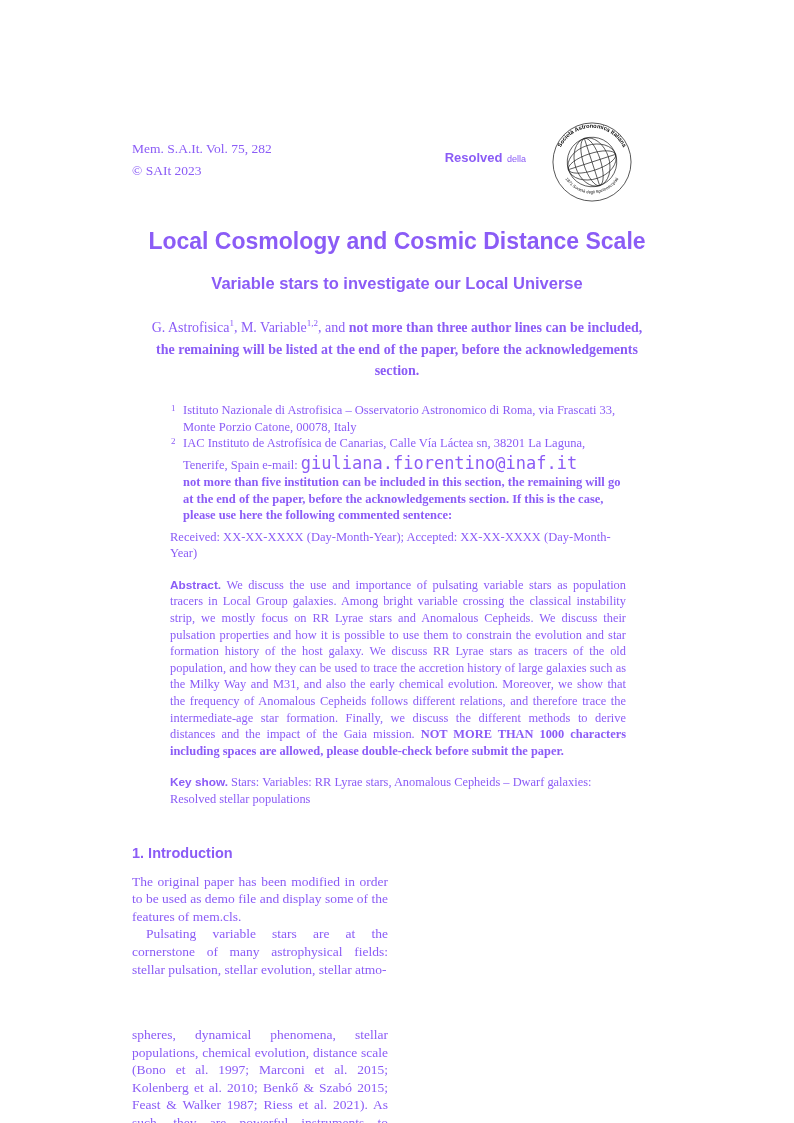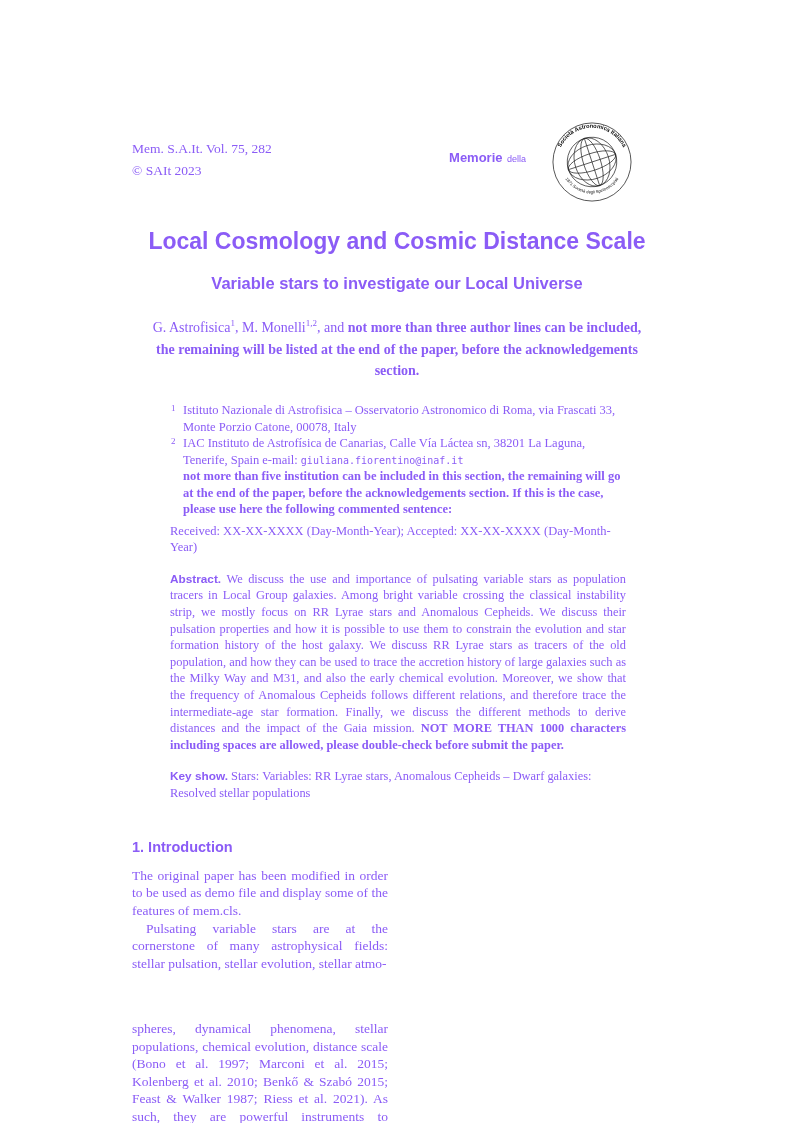--- a/index.html
+++ b/index.html
@@ -20,21 +20,21 @@
   .subtitle { margin-top:19px; text-align:center; font-family:"Liberation Sans", sans-serif;
               font-weight:bold; font-size:16.5px; }
 
   .authors { margin:24px 10px 0; text-align:center; font-size:14px; line-height:1.55; }
   .authors sup { font-size:9px; }
 
   .inner { margin-left:38px; margin-right:36px; }
   .affil-block { margin-top:20px; font-size:12.5px; line-height:1.32; }
   .affil { position:relative; padding-left:13px; }
   .affil-num { position:absolute; left:1px; top:1px; font-size:9px; }
-  .mono { font-family:"DejaVu Sans Mono","Liberation Mono",monospace; font-size:10px; }
+  .mono { font-family:"DejaVu Sans Mono","Liberation Mono",monospace; font-size:17px; }
   .affil-note { padding-left:13px; font-weight:bold; }
 
   .dates { margin-top:5px; font-size:12.5px; line-height:1.32; }
 
   .abstract { margin-top:15px; font-size:12.4px; line-height:1.34; text-align:justify; }
   .keywords { margin-top:15px; font-size:12.4px; line-height:1.34; }
   .block-label { font-family:"Liberation Sans", sans-serif; font-weight:bold; font-size:11.8px; }
 
   .two-col { display:flex; gap:18px; margin-top:37px;flex-direction:column; }
   .col { width:256px; }
@@ -49,21 +49,21 @@
 
 <div class="page">
   <div class="content">
 
     <div class="header">
       <div class="header-left">
         <div>Mem. S.A.It. Vol. 75, 282</div>
         <div>© SAIt 2023</div>
       </div>
       <div class="header-right">
-        <div class="brand"><span class="brand-bold">Memorie</span> <span class="brand-small">della</span></div>
+        <div class="brand"><span class="brand-bold">Resolved</span> <span class="brand-small">della</span></div>
         <svg class="logo" viewBox="0 0 84 84" aria-hidden="true">
           <defs>
             <path id="arc-top" d="M 6,42 A 36,36 0 0 1 78,42"></path>
             <path id="arc-bottom" d="M 9,42 A 33,33 0 0 0 75,42"></path>
           </defs>
           <circle cx="42" cy="42" r="41" fill="#ffffff" stroke="#222222" stroke-width="0.8"></circle>
           <g stroke="#222222" fill="none" stroke-width="0.7" transform="rotate(-18 42 42)">
             <circle cx="42" cy="42" r="26"></circle>
             <ellipse cx="42" cy="42" rx="26" ry="9"></ellipse>
             <ellipse cx="42" cy="42" rx="9" ry="26"></ellipse>
@@ -78,21 +78,21 @@
           <text font-size="4.4" font-family="Liberation Sans, sans-serif" fill="#111111">
             <textPath href="#arc-bottom" startOffset="50%" text-anchor="middle">1871 Società degli Spettroscopisti</textPath>
           </text>
         </svg>
       </div>
     </div>
 
     <h1 class="title">Local Cosmology and Cosmic Distance Scale</h1>
     <h2 class="subtitle">Variable stars to investigate our Local Universe</h2>
 
-    <p class="authors"><span>G. Astrofisica</span><sup>1</sup><span>, M. Monelli</span><sup>1,2</sup><span>, and</span>
+    <p class="authors"><span>G. Astrofisica</span><sup>1</sup><span>, M. Variable</span><sup>1,2</sup><span>, and</span>
       <b>not more than three author lines can be included, the remaining will be listed at the end of the paper, before the acknowledgements section.</b></p>
 
     <div class="inner affil-block">
       <div class="affil">
         <sup class="affil-num">1</sup>
         <span>Istituto Nazionale di Astrofisica – Osservatorio Astronomico di Roma, via Frascati 33, Monte Porzio Catone, 00078, Italy</span>
       </div>
       <div class="affil">
         <sup class="affil-num">2</sup>
         <span>IAC Instituto de Astrofísica de Canarias, Calle Vía Láctea sn, 38201 La Laguna, Tenerife, Spain e-mail:</span>

